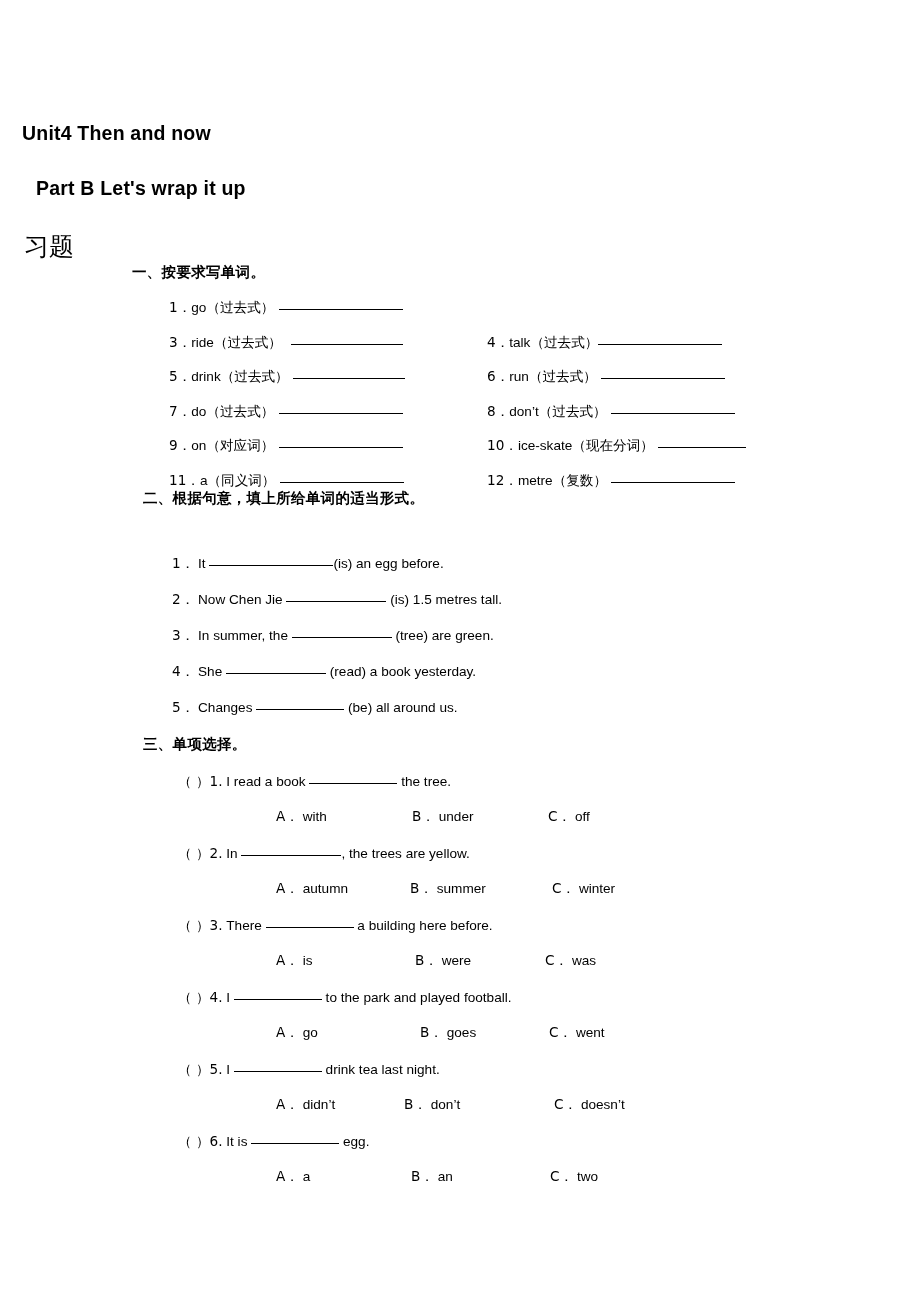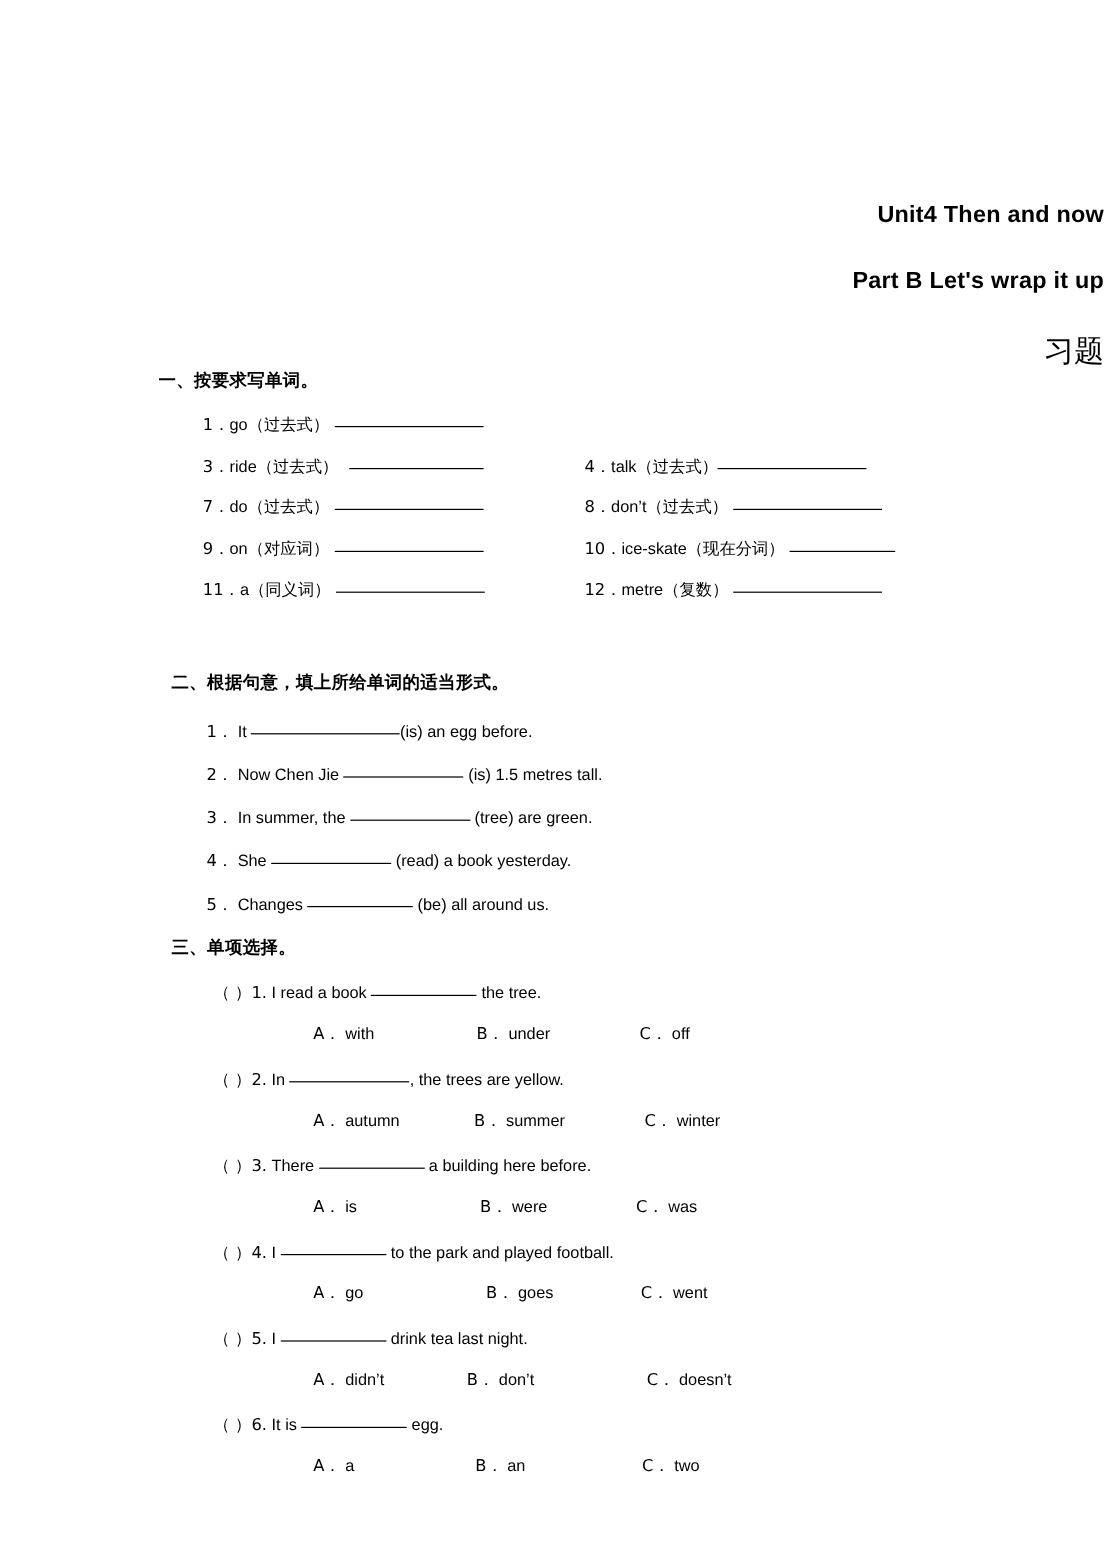--- a/index.html
+++ b/index.html
@@ -19,38 +19,37 @@
     position: relative;
     width: 920px;
     height: 1302px;
     padding: 0;
     box-sizing: border-box;
   }
 
   
   .title-block {
     padding-top: 122px;
-    text-align: right;
-    margin-top: 46px;
+    text-align: left;
   }
   .doc-title {
     font-size: 19.5px;
     font-weight: bold;
     letter-spacing: 0.2px;
     line-height: 1.2;
     margin: 0 0 0 0;
     padding-left: 22px;
   }
   .doc-subtitle {
     font-size: 19.5px;
     font-weight: bold;
     letter-spacing: 0.2px;
     line-height: 1.2;
     margin: 32px 0 0 0;
-    padding-left: 48px;
+    padding-left: 36px;
   }
   .doc-kicker {
     font-size: 25px;
     font-weight: normal;
     line-height: 1.2;
     margin: 31px 0 0 0;
     padding-left: 24px;
     font-family: "DejaVu Sans", "Liberation Sans", sans-serif;
   }
 
@@ -58,21 +57,21 @@
   .section-head {
     font-size: 14.5px;
     font-weight: bold;
     margin: 0;
     padding: 0;
     line-height: 1.2;
     font-family: "DejaVu Sans", "Liberation Sans", sans-serif;
     letter-spacing: 0.3px;
   }
   #sec1-head { position: absolute; left: 132px; top: 264px; }
-  #sec2-head { position: absolute; left: 143px; top: 515px; text-align: right; }
+  #sec2-head { position: absolute; left: 143px; top: 490px; text-align: right; }
   #sec3-head { position: absolute; left: 143px; top: 736px; }
 
   
   .wordgrid {
     position: absolute;
     left: 0;
     top: 296px;
     width: 789px;
   }
   .wordrow {
@@ -145,20 +144,21 @@
   .mcparen {
     font-family: "DejaVu Sans", sans-serif;
     letter-spacing: 0px;
   }
   .mcnum {
     font-family: "DejaVu Sans", "Liberation Sans", sans-serif;
   }
   .mcopts {
     position: relative;
     height: 36px;
+    margin-left: 15px;
   }
   .opt {
     position: absolute;
     white-space: nowrap;
     font-size: 13.6px;
     line-height: 20px;
   }
   .opt .olabel {
     font-family: "DejaVu Sans", "Liberation Sans", sans-serif;
   }
@@ -191,20 +191,24 @@
 
   <div class="wordgrid">
     <div class="wordrow">
       <div class="wcell left"><span class="wnum">1．</span><span class="wterm">go</span><span class="wparen">（过去式）</span> <span class="blank b-l"></span></div>
     </div>
     <div class="wordrow">
       <div class="wcell left"><span class="wnum">3．</span><span class="wterm">ride</span><span class="wparen">（过去式）</span>&nbsp; <span class="blank b-m"></span></div>
       <div class="wcell right"><span class="wnum">4．</span><span class="wterm">talk</span><span class="wparen">（过去式）</span><span class="blank b-l"></span></div>
     </div>
     <div class="wordrow">
+      <div class="wcell left"><span class="wnum">5．</span><span class="wterm">drink</span><span class="wparen">（过去式）</span> <span class="blank b-m"></span></div>
+      <div class="wcell right"><span class="wnum">6．</span><span class="wterm">run</span><span class="wparen">（过去式）</span> <span class="blank b-l"></span></div>
+    </div>
+    <div class="wordrow">
       <div class="wcell left"><span class="wnum">7．</span><span class="wterm">do</span><span class="wparen">（过去式）</span> <span class="blank b-l"></span></div>
       <div class="wcell right"><span class="wnum">8．</span><span class="wterm">don’t</span><span class="wparen">（过去式）</span> <span class="blank b-l"></span></div>
     </div>
     <div class="wordrow">
       <div class="wcell left"><span class="wnum">9．</span><span class="wterm">on</span><span class="wparen">（对应词）</span> <span class="blank b-l"></span></div>
       <div class="wcell right"><span class="wnum">10．</span><span class="wterm">ice-skate</span><span class="wparen">（现在分词）</span> <span class="blank b-xs"></span></div>
     </div>
     <div class="wordrow">
       <div class="wcell left"><span class="wnum">11．</span><span class="wterm">a</span><span class="wparen">（同义词）</span> <span class="blank b-l"></span></div>
       <div class="wcell right"><span class="wnum">12．</span><span class="wterm">metre</span><span class="wparen">（复数）</span> <span class="blank b-l"></span></div>

